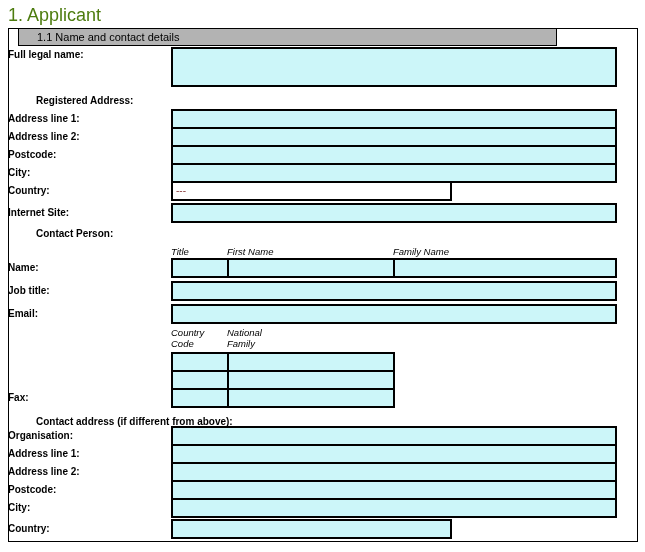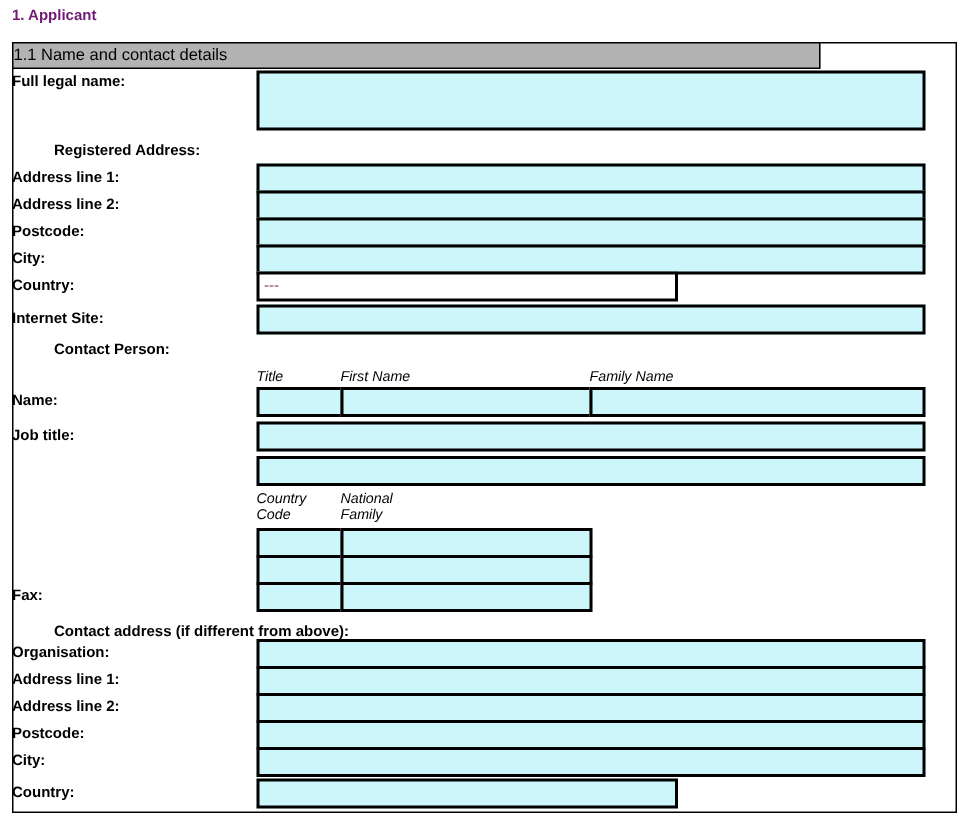--- a/index.html
+++ b/index.html
@@ -4,23 +4,23 @@
 <style>
   :root {
     --field-fill: #ccf6f9;
     --header-bar-bg: #b3b3b3;
     --border: #000000;
     --country-placeholder-text: #8b4040;
   }
   * { margin:0; padding:0; }
   body { background:#ffffff; font-family:"Liberation Sans", sans-serif; }
   .screen { position:relative; width:645px; height:552px; background:#ffffff; overflow:hidden; }
-  .page-title { position:absolute; left:8px; top:5px; font-size:10px; font-weight:bold; color:#701a75; }
+  .page-title { position:absolute; left:8px; top:5px; font-size:18px; font-weight:normal; color:#4d7c0f; }
   .form-container { position:absolute; left:8px; top:28px; width:630px; height:514px; border:1px solid var(--border); box-sizing:border-box; background:#fff; }
-  .section-bar { position:absolute; left:8px; top:28px; width:539px; height:18px; box-sizing:border-box; background:var(--header-bar-bg); border:1px solid var(--border); font-size:11px; color:#000; line-height:16px; padding-left:0; }
+  .section-bar { position:absolute; left:18px; top:28px; width:539px; height:18px; box-sizing:border-box; background:var(--header-bar-bg); border:1px solid var(--border); font-size:11px; color:#000; line-height:16px; padding-left:18px; }
   .lbl { position:absolute; left:8px; width:155px; font-size:10px; font-weight:bold; color:#000; white-space:nowrap; }
   .hdg { position:absolute; left:36px; font-size:10px; font-weight:bold; color:#000; white-space:nowrap; }
   .cell { position:absolute; box-sizing:border-box; background:var(--field-fill); border:2px solid var(--border); }
   .cell.white { background:#ffffff; }
   .cell .val { font-size:10px; line-height:15px; padding-left:3px; color:var(--country-placeholder-text); display:block; }
   .colhead { position:absolute; font-size:9.5px; font-style:italic; text-align:left; color:#000; line-height:11px; }
 </style>
 </head>
 <body>
 
@@ -63,20 +63,21 @@
   <div class="colhead" style="left:227px; top:246px; width:168px;">First Name</div>
 
   <div class="lbl" style="top:262px;">Name:</div>
   <div class="cell" style="left:171px; top:258px; width:58px; height:20px;"></div>
   <div class="cell" style="left:227px; top:258px; width:168px; height:20px;"></div>
   <div class="cell" style="left:393px; top:258px; width:224px; height:20px;"></div>
 
   <div class="lbl" style="top:285px;">Job title:</div>
   <div class="cell" style="left:171px; top:281px; width:446px; height:20px;"></div>
 
+  <div class="lbl" style="top:308px;">Email:</div>
   <div class="cell" style="left:171px; top:304px; width:446px; height:20px;"></div>
 
   <div class="colhead" style="left:171px; top:327px; width:58px;">
     <span>Country</span><br>
     <span>Code</span>
   </div>
   <div class="colhead" style="left:227px; top:327px; width:168px;">
     <span>National</span><br>
     <span>Family</span>
   </div>

